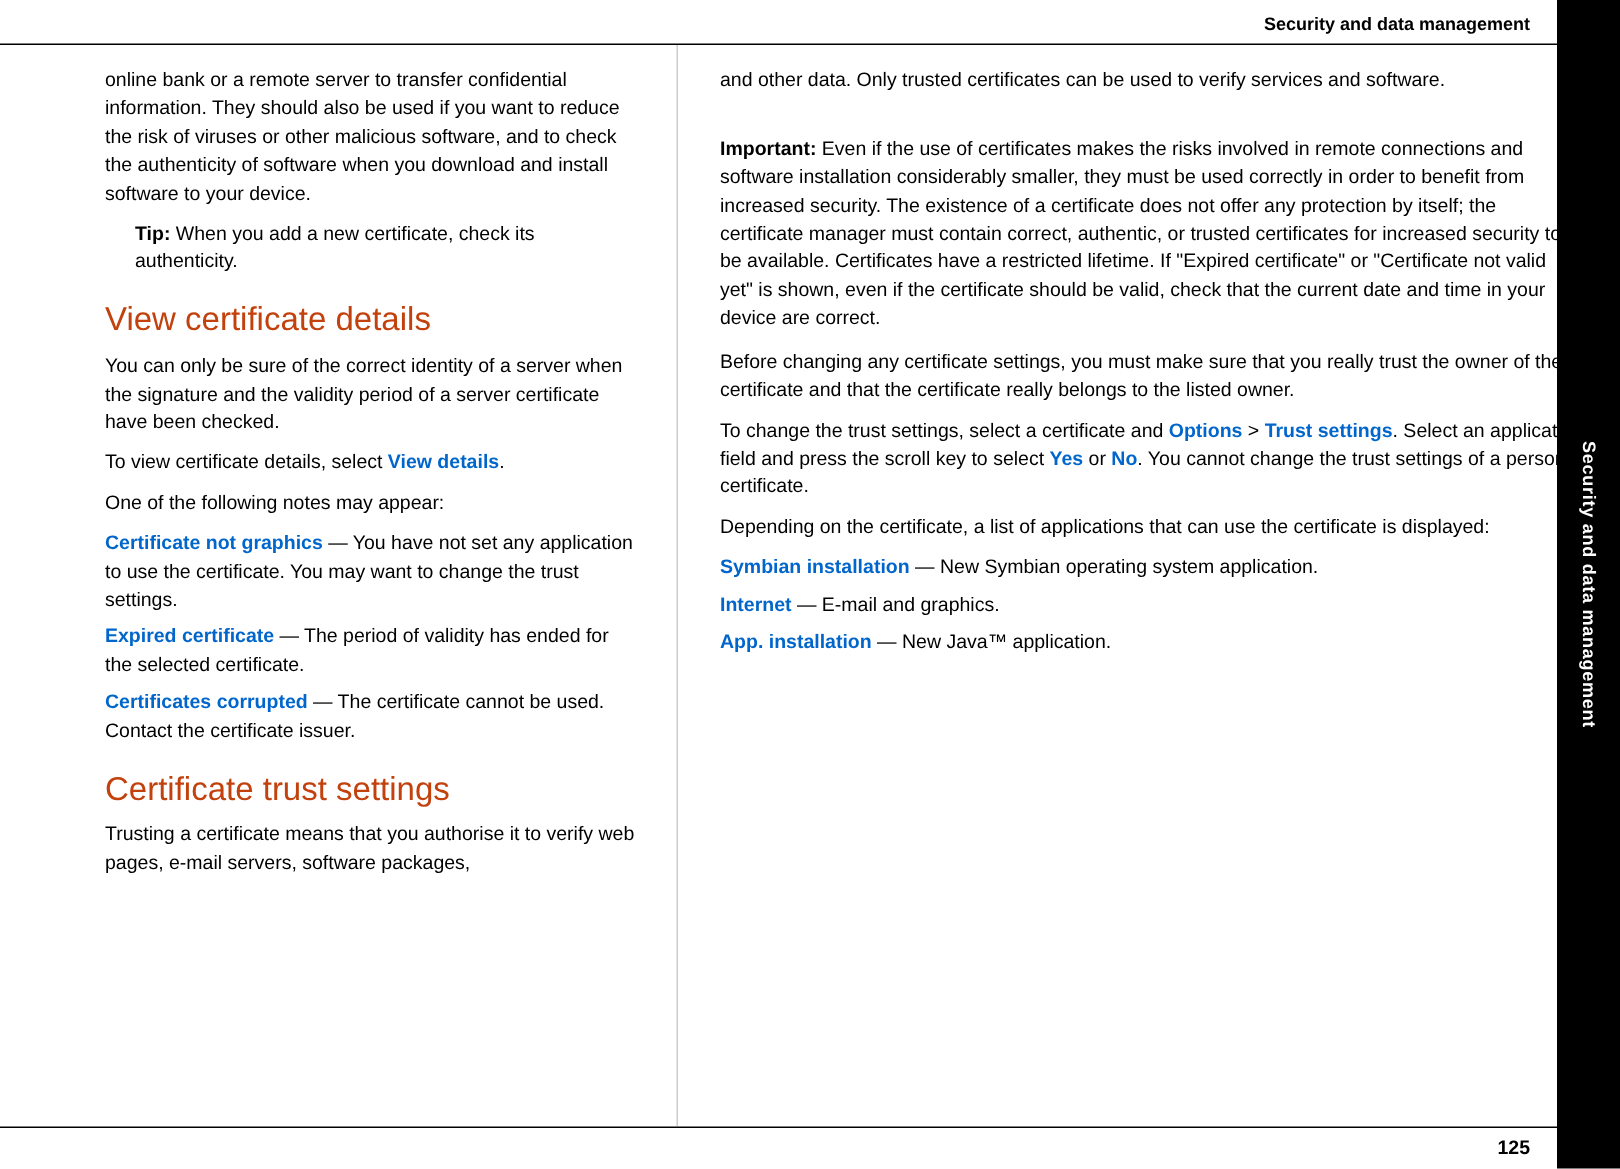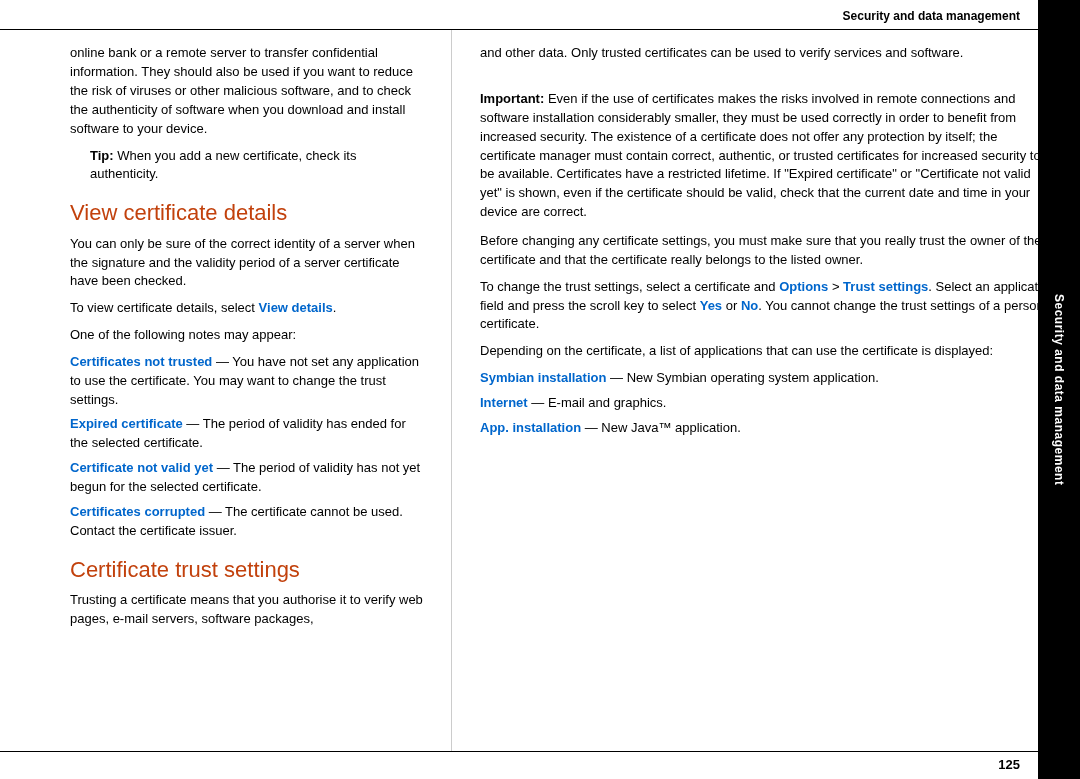--- a/index.html
+++ b/index.html
@@ -185,27 +185,24 @@
       <p class="body-text">You can only be sure of the correct identity of a server when the signature and the validity period of a server certificate have been checked.</p>
 
       <p class="body-text">
         <span>To view certificate details, select </span><a class="link-blue">View details</a><span>.</span>
       </p>
 
       <p class="body-text">One of the following notes may appear:</p>
 
       <div>
         <p class="note-item">
-          <span class="note-label">Certificates not trusted</span><span> — You have not set any application to use the certificate. You may want to change the trust settings.</span>
+          <span class="note-label">Certificate not graphics</span><span> — You have not set any application to use the certificate. You may want to change the trust settings.</span>
         </p>
         <p class="note-item">
           <span class="note-label">Expired certificate</span><span> — The period of validity has ended for the selected certificate.</span>
-        </p>
-        <p class="note-item">
-          <span class="note-label">Certificate not valid yet</span><span> — The period of validity has not yet begun for the selected certificate.</span>
         </p>
         <p class="note-item">
           <span class="note-label">Certificates corrupted</span><span> — The certificate cannot be used. Contact the certificate issuer.</span>
         </p>
       </div>
 
       <h2 class="section-title">Certificate trust settings</h2>
 
       <p class="body-text">Trusting a certificate means that you authorise it to verify web pages, e-mail servers, software packages,</p>
 

